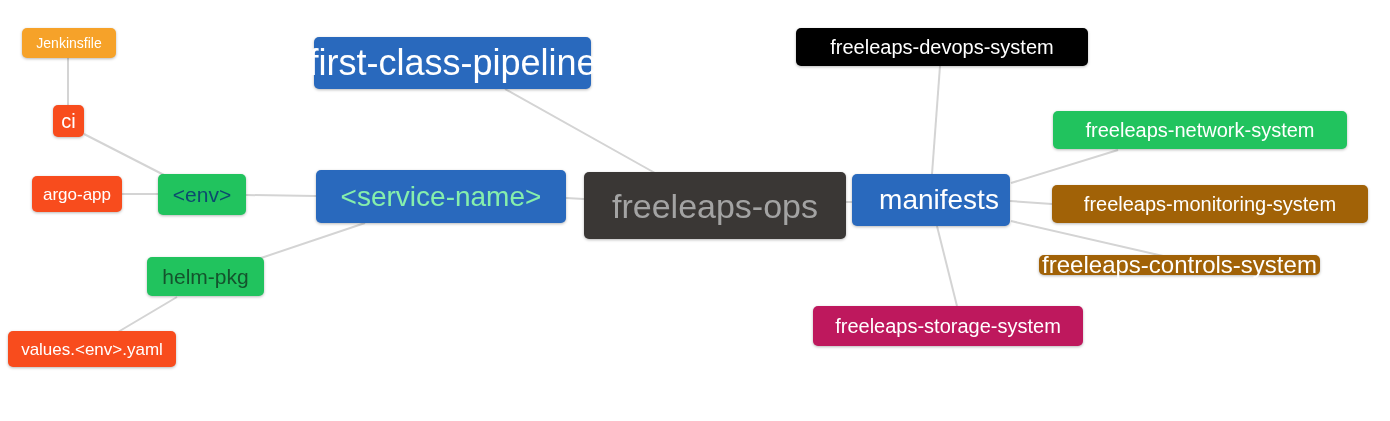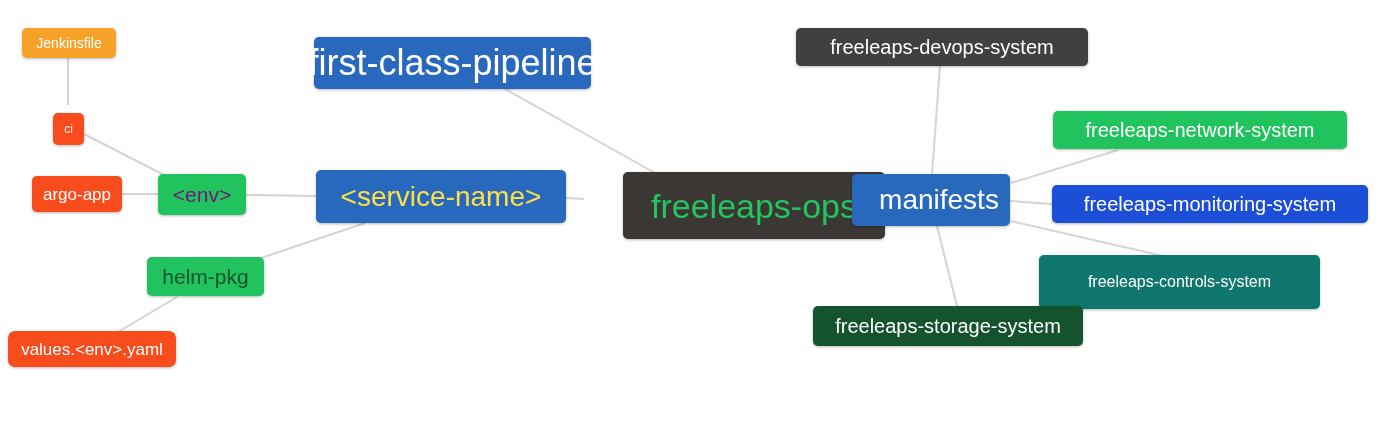--- a/index.html
+++ b/index.html
@@ -61,56 +61,56 @@
       <line x1="940" y1="66" x2="932" y2="174" stroke="#d4d4d4"></line>
       <line x1="1011" y1="183" x2="1118" y2="150" stroke="#d4d4d4"></line>
       <line x1="1010" y1="201" x2="1052" y2="204" stroke="#d4d4d4"></line>
       <line x1="1011" y1="221" x2="1163" y2="256" stroke="#d4d4d4"></line>
       <line x1="937" y1="226" x2="957" y2="306" stroke="#d4d4d4"></line>
     </svg>
   <div id="node-layer">
       <div class="node" style="left: 22px; top: 28px; width: 94px; height: 30px; background: rgb(246, 162, 41); color: rgb(255, 255, 255); font-size: 14px;">
         <span>Jenkinsfile</span>
       </div>
-      <div class="node" style="left: 53px; top: 113px; width: 31px; height: 32px; background: rgb(248, 76, 29); color: rgb(255, 255, 255); font-size: 12px;">
+      <div class="node" style="left: 53px; top: 105px; width: 31px; height: 32px; background: rgb(248, 76, 29); color: rgb(255, 255, 255); font-size: 20px;">
         <span>ci</span>
       </div>
       <div class="node" style="left: 32px; top: 176px; width: 90px; height: 36px; background: rgb(248, 76, 29); color: rgb(255, 255, 255); font-size: 17px; justify-content: center;">
         <span>argo-app</span>
       </div>
-      <div class="node" style="left: 158px; top: 174px; width: 88px; height: 41px; background: rgb(33, 195, 94); color: #701a75; font-size: 21px;">
+      <div class="node" style="left: 158px; top: 174px; width: 88px; height: 41px; background: rgb(33, 195, 94); color: #0c4a6e; font-size: 21px;">
         <span>&lt;env&gt;</span>
       </div>
       <div class="node" style="left: 147px; top: 257px; width: 117px; height: 39px; background: rgb(33, 195, 94); color: #14532d; font-size: 21px;">
         <span>helm-pkg</span>
       </div>
-      <div class="node" style="left: 8px; top: 331px; width: 168px; height: 36px; background: rgb(248, 76, 29); color: rgb(255, 255, 255); font-size: 17px; border-radius: 7px;">
+      <div class="node" style="left: 8px; top: 331px; width: 168px; height: 36px; background: rgb(248, 76, 29); color: rgb(255, 255, 255); font-size: 17px;">
         <span>values.&lt;env&gt;.yaml</span>
       </div>
       <div class="node" style="left: 314px; top: 37px; width: 277px; height: 52px; background: rgb(41, 105, 189); color: #ffffff; font-size: 36px;">
         <span>first-class-pipeline</span>
       </div>
-      <div class="node" style="left: 316px; top: 170px; width: 250px; height: 53px; background: rgb(41, 105, 189); color: #fde047; font-size: 28px;">
+      <div class="node" style="left: 316px; top: 170px; width: 250px; height: 53px; background: rgb(41, 105, 189); color: #86efac; font-size: 28px;">
         <span>&lt;service-name&gt;</span>
       </div>
-      <div class="node" style="left: 584px; top: 172px; width: 262px; height: 67px; background: rgb(58, 55, 53); color: #22c55e; font-size: 34px; margin-left: 39px;">
+      <div class="node" style="left: 584px; top: 172px; width: 262px; height: 67px; background: rgb(58, 55, 53); color: #a3a3a3; font-size: 34px;">
         <span>freeleaps-ops</span>
       </div>
       <div class="node" style="left: 852px; top: 174px; width: 158px; height: 52px; background: rgb(41, 105, 189); color: rgb(255, 255, 255); font-size: 28px; padding-left: 16px;">
         <span>manifests</span>
       </div>
-      <div class="node" style="left: 796px; top: 28px; width: 292px; height: 38px; background: #404040; color: rgb(255, 255, 255); font-size: 20px;">
+      <div class="node" style="left: 796px; top: 28px; width: 292px; height: 38px; background: #000000; color: rgb(255, 255, 255); font-size: 20px;">
         <span>freeleaps-devops-system</span>
       </div>
       <div class="node" style="left: 1053px; top: 111px; width: 294px; height: 38px; background: rgb(33, 195, 94); color: rgb(255, 255, 255); font-size: 20px;">
         <span>freeleaps-network-system</span>
       </div>
-      <div class="node" style="left: 1052px; top: 185px; width: 316px; height: 38px; background: #1d4ed8; color: rgb(255, 255, 255); font-size: 20px;">
+      <div class="node" style="left: 1052px; top: 185px; width: 316px; height: 38px; background: #a16207; color: rgb(255, 255, 255); font-size: 20px;">
         <span>freeleaps-monitoring-system</span>
       </div>
-      <div class="node" style="left: 1039px; top: 255px; width: 281px; height: 54px; background: #0f766e; color: rgb(255, 255, 255); font-size: 16px;">
+      <div class="node" style="left: 1039px; top: 255px; width: 281px; height: 20px; background: #a16207; color: rgb(255, 255, 255); font-size: 24px;">
         <span>freeleaps-controls-system</span>
       </div>
-      <div class="node" style="left: 813px; top: 306px; width: 270px; height: 40px; background: #14532d; color: rgb(255, 255, 255); font-size: 20px;">
+      <div class="node" style="left: 813px; top: 306px; width: 270px; height: 40px; background: #be185d; color: rgb(255, 255, 255); font-size: 20px;">
         <span>freeleaps-storage-system</span>
       </div>
     </div>
 </div>
 
 </body></html>

